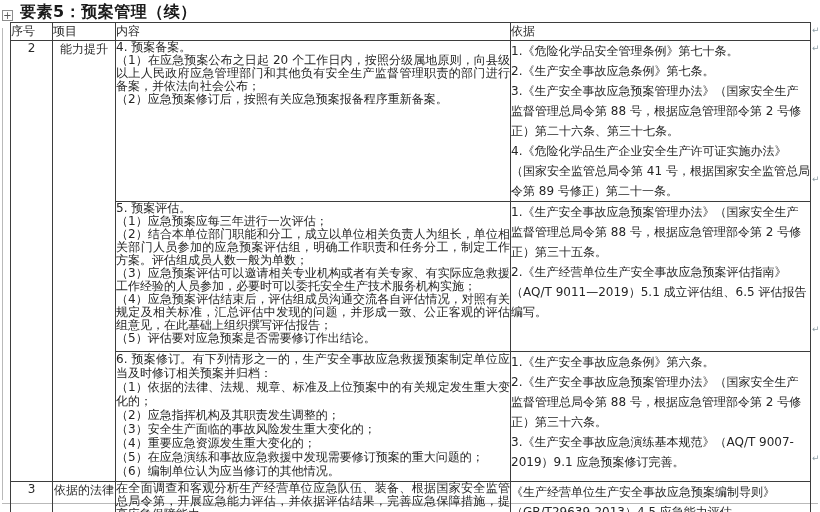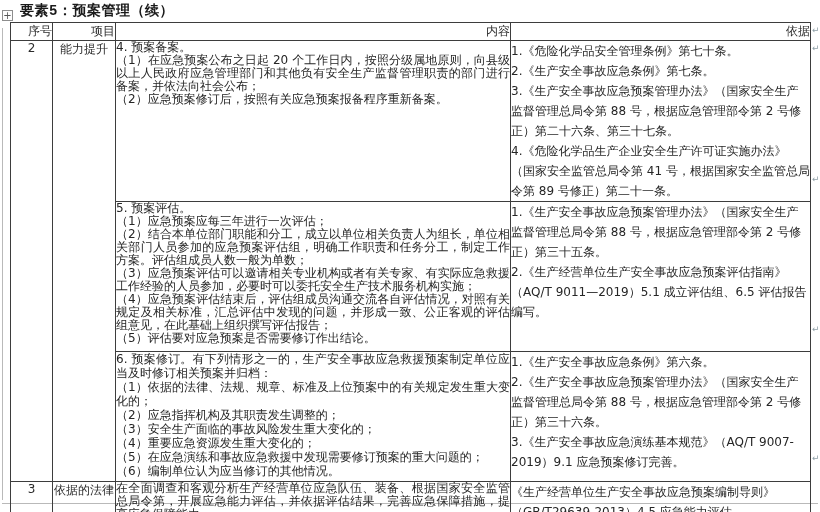--- a/index.html
+++ b/index.html
@@ -16,42 +16,41 @@
 
   
   .plus-box{
     position:absolute;left:2px;top:10px;width:11px;height:11px;
     border:1px solid #8d8d8d;background:#fcfcfc;color:#555;
     font-size:10px;line-height:10px;text-align:center;box-sizing:border-box;
   }
 
   .title{
     position:absolute;left:20px;top:2px;
-    font-size:14px;font-weight:bold;color:#1a1a1a;letter-spacing:0.5px;
+    font-size:16px;font-weight:bold;color:#1a1a1a;letter-spacing:0.5px;
     white-space:nowrap;
-    font-family:Liberation Mono, monospace;
   }
 
   table.doc{
     position:absolute;left:10px;top:22px;width:800px;
     border-collapse:collapse;table-layout:fixed;
     font-size:12px;color:#262626;
   }
   table.doc th, table.doc td{
     border:1px solid #3d3d3d;vertical-align:top;overflow:hidden;
     padding:0;box-sizing:border-box;
   }
   tr.header-row{height:18px;}
   tr.row-1{height:130px;}
   tr.row-2{height:150px;}
   tr.row-3{height:130px;}
   tr.row-4{height:47px;}
 
   th.hdr{
-    font-weight:normal;text-align:right;vertical-align:middle;
+    font-weight:normal;text-align:left;vertical-align:middle;
     font-size:12px;color:#2b2b2b;line-height:16px;
   }
   td.center-cell{
     text-align:center;vertical-align:middle;font-size:12px;color:#2b2b2b;
   }
   td.content-cell{
     padding:2px 5px 0 6px;line-height:13px;white-space:pre-line;
     text-align:justify;
   }
   td.basis-cell{

